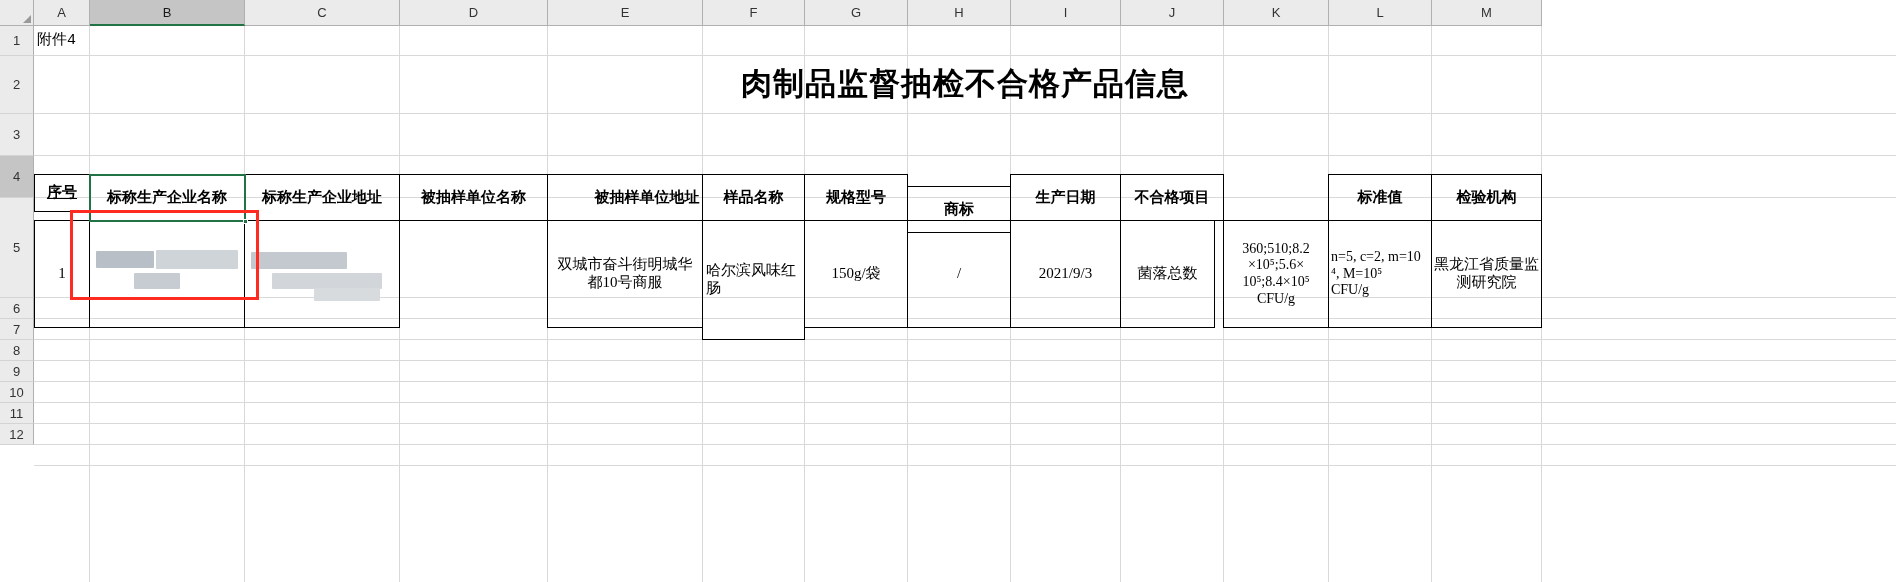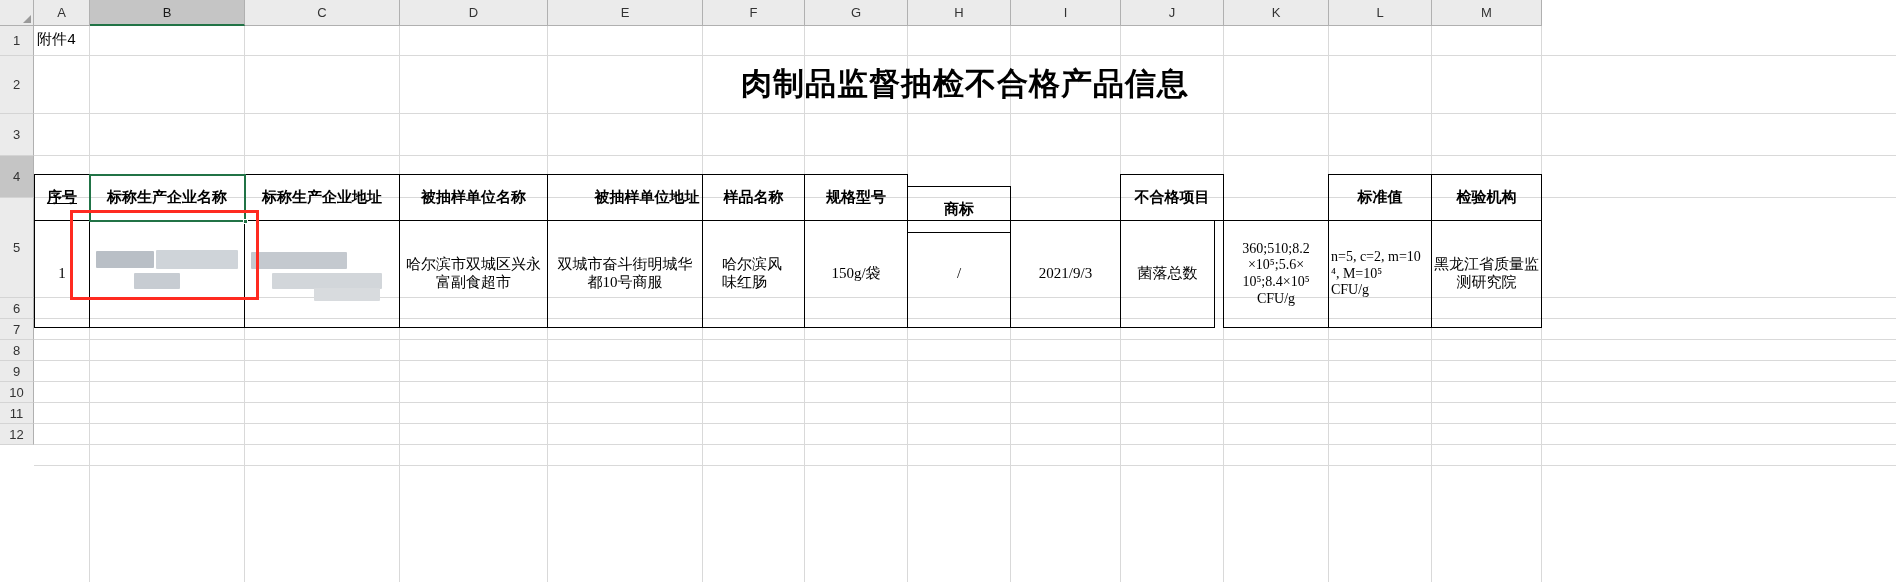--- a/index.html
+++ b/index.html
@@ -246,47 +246,47 @@
     <div class="gridline-h" style="top:355px"></div>
     <div class="gridline-h" style="top:376px"></div>
     <div class="gridline-h" style="top:397px"></div>
     <div class="gridline-h" style="top:418px"></div>
     <div class="gridline-h" style="top:439px"></div>
 
     <div class="cell cell-a1" style="left:0px; top:0px; width:250px; height:29px;font-family:Liberation Mono, monospace;">附件4</div>
 
     <div class="cell title-cell" style="left:0px; top:29px; width:1862px; height:58px;">肉制品监督抽检不合格产品信息</div>
 
-    <div class="cell bordered hdr-cell" style="left:0px;   top:148px; width:56px;  height:47px;text-decoration:underline;">序号</div>
+    <div class="cell bordered hdr-cell" style="left:0px;   top:148px; width:56px;  height:38px;text-decoration:underline;">序号</div>
     <div class="cell bordered hdr-cell" style="left:55px;  top:148px; width:156px; height:47px;">标称生产企业名称</div>
     <div class="cell bordered hdr-cell" style="left:210px; top:148px; width:156px; height:47px;">标称生产企业地址</div>
     <div class="cell bordered hdr-cell" style="left:365px; top:148px; width:149px; height:47px;">被抽样单位名称</div>
     <div class="cell bordered hdr-cell" style="left:513px; top:148px; width:156px; height:47px;padding-left:44px;">被抽样单位地址</div>
     <div class="cell bordered hdr-cell" style="left:668px; top:148px; width:103px; height:47px;">样品名称</div>
     <div class="cell bordered hdr-cell" style="left:770px; top:148px; width:104px; height:47px;">规格型号</div>
     <div class="cell bordered hdr-cell" style="left:873px; top:148px; width:104px; height:47px;margin-top:12px;">商标</div>
+    <div class="cell bordered hdr-cell" style="left:976px; top:148px; width:111px; height:47px;">生产日期</div>
     <div class="cell bordered hdr-cell" style="left:1086px;top:148px; width:104px; height:47px;">不合格项目</div>
     <div class="cell bordered hdr-cell" style="left:1294px;top:148px; width:104px; height:47px;">标准值</div>
     <div class="cell bordered hdr-cell" style="left:1397px;top:148px; width:111px; height:47px;">检验机构</div>
 
     <div class="cell bordered data-cell" style="left:0px;   top:194px; width:56px;  height:108px;">1</div>
 
     <div class="cell bordered data-cell" style="left:55px;  top:194px; width:156px; height:108px;">
       <span></span>
     </div>
 
     <div class="cell bordered data-cell" style="left:210px; top:194px; width:156px; height:108px;">
       <span></span>
     </div>
 
-    <div class="cell bordered data-cell" style="left:365px; top:194px; width:149px; height:108px; padding:0 4px;">哈尔滨市双城区兴永富副食超市</div>
 
     <div class="cell bordered data-cell" style="left:513px; top:194px; width:156px; height:108px; padding:13px 3px;">双城市奋斗街明城华都10号商服</div>
 
-    <div class="cell bordered data-cell" style="left:668px; top:194px; width:103px; height:108px; justify-content:flex-start; text-align:left; padding:0 19px;">哈尔滨风味红肠</div>
+    <div class="cell bordered data-cell" style="left:668px; top:194px; width:103px; height:120px; justify-content:flex-start; text-align:left; padding:0 3px;">哈尔滨风味红肠</div>
 
     <div class="cell bordered data-cell" style="left:770px; top:194px; width:104px; height:108px;">150g/袋</div>
 
     <div class="cell bordered data-cell" style="left:873px; top:194px; width:104px; height:108px;">/</div>
 
     <div class="cell bordered data-cell" style="left:976px; top:194px; width:111px; height:108px;">2021/9/3</div>
 
     <div class="cell bordered data-cell" style="left:1086px;top:194px; width:95px; height:108px;">菌落总数</div>
 
     <div class="cell bordered data-cell small" style="left:1189px;top:194px; width:106px; height:108px; flex-direction:column; justify-content:center;">

